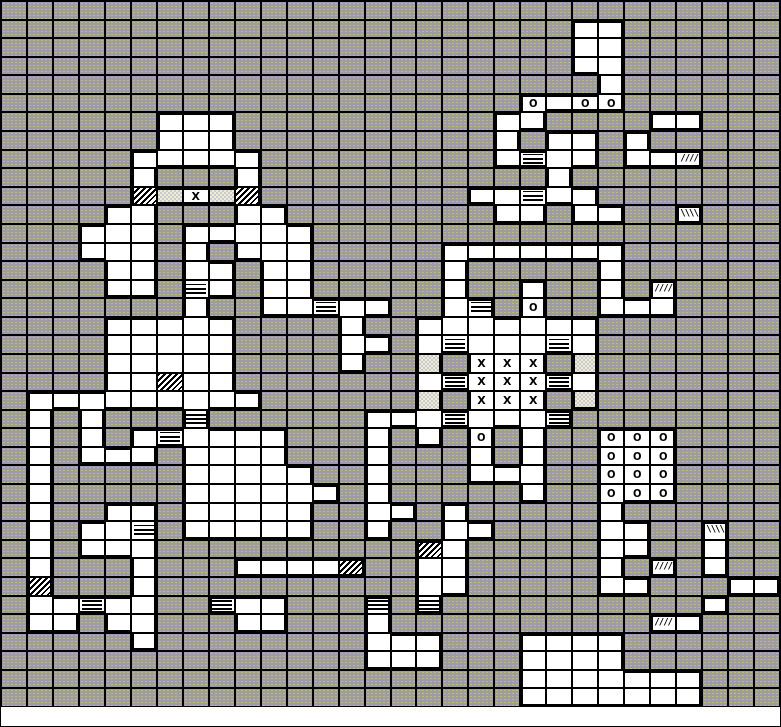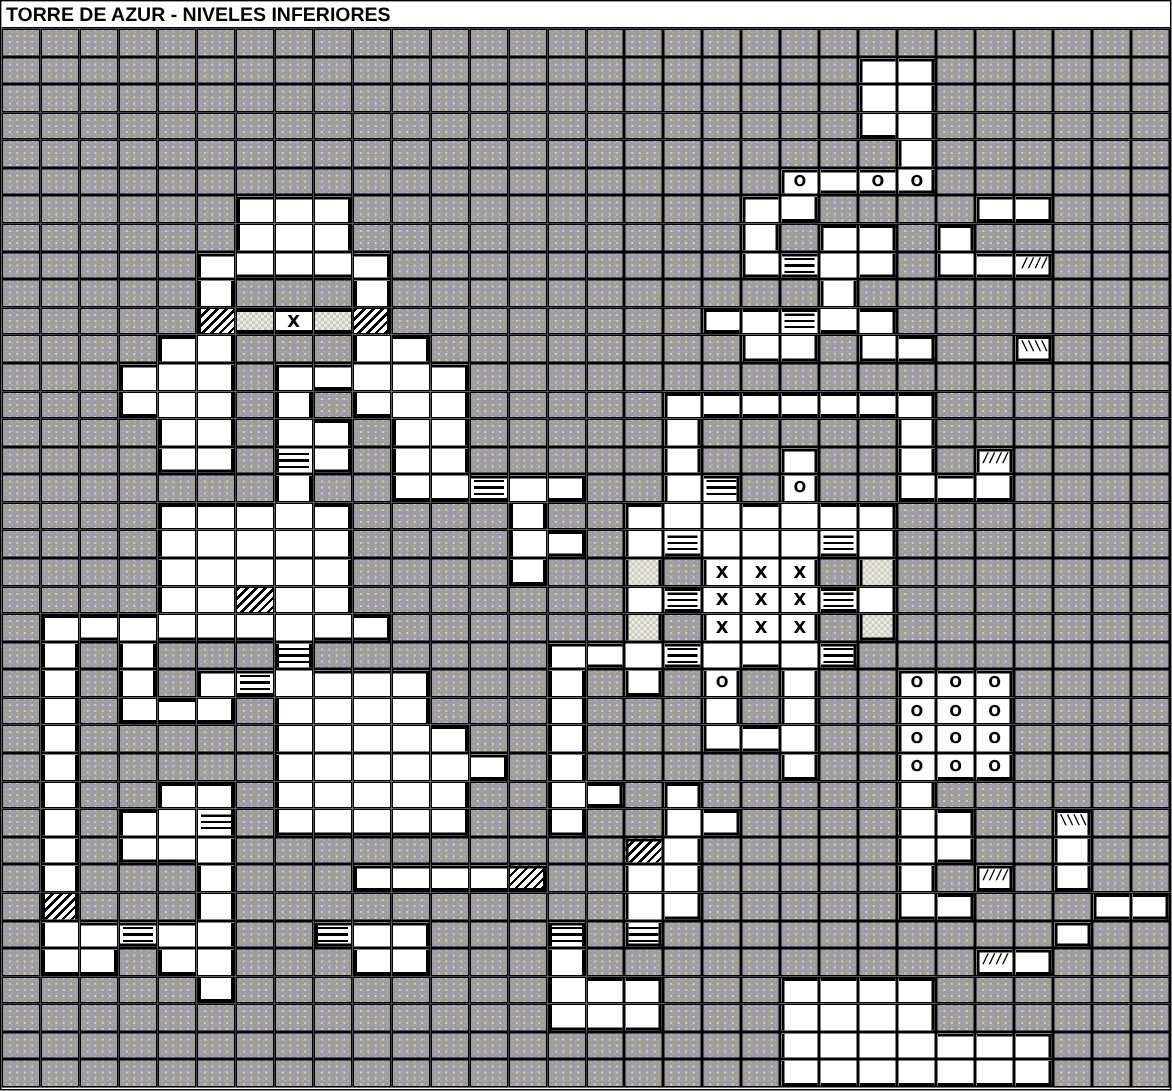--- a/index.html
+++ b/index.html
@@ -60,21 +60,20 @@
     font-family:"DejaVu Sans Mono", monospace;letter-spacing:-1px;
     align-items:flex-start;justify-content:center;line-height:10px;padding-top:2px;
   }
   .markX{background:#fff;font-size:11px;font-family:"DejaVu Sans", sans-serif;}
   .markO{background:#fff;font-size:10px;font-family:"DejaVu Sans", sans-serif;transform:none;}
 </style>
 </head>
 <body>
 
 <div id="frame">
-  <div id="titlebar">TORRE DE AZUR - NIVELES INFERIORES</div>
   <div id="map">
       <div class="cell wall"></div>
       <div class="cell wall"></div>
       <div class="cell wall"></div>
       <div class="cell wall"></div>
       <div class="cell wall"></div>
       <div class="cell wall"></div>
       <div class="cell wall"></div>
       <div class="cell wall"></div>
       <div class="cell wall"></div>

